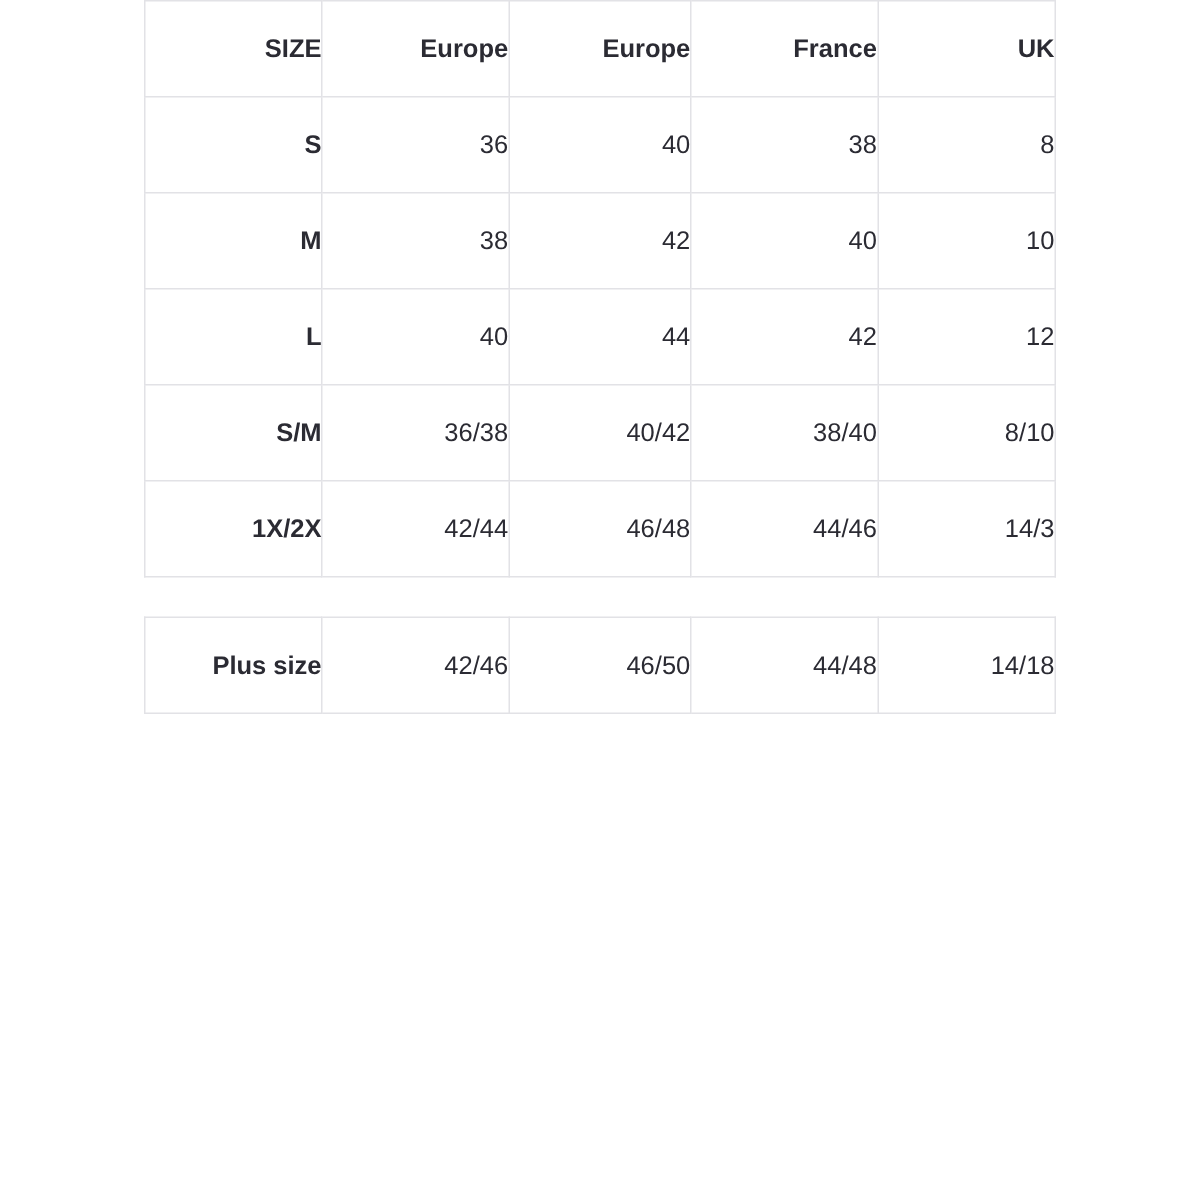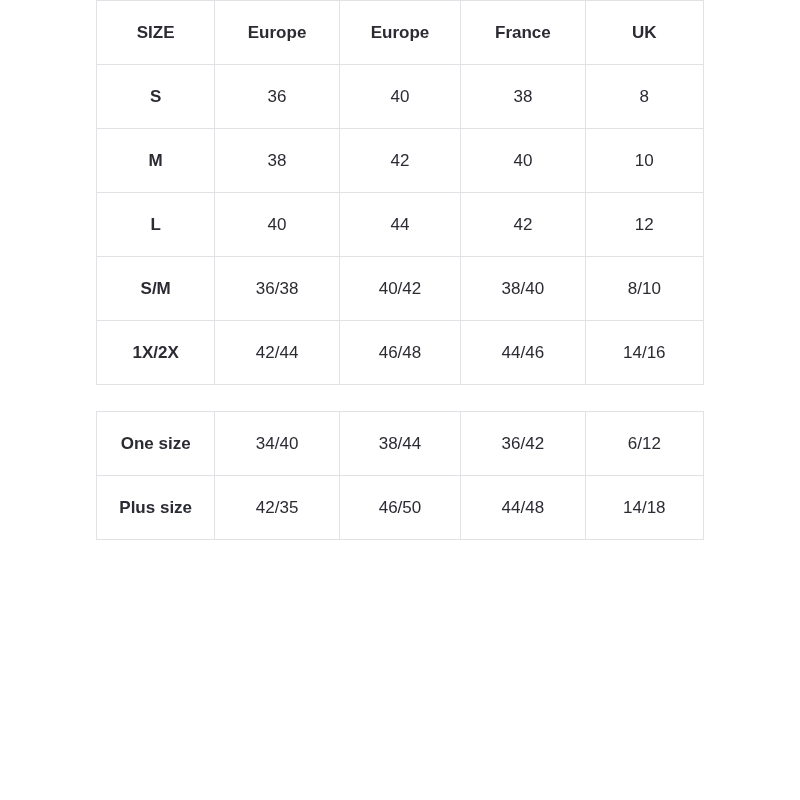--- a/index.html
+++ b/index.html
@@ -24,21 +24,21 @@
     flex-direction: column;
   }
   table.size-table {
     border-collapse: collapse;
     width: 100%;
     table-layout: fixed;
   }
   table.size-table td,
   table.size-table th {
     border: 1px solid #e2e2e6;
-    text-align: center;
+    text-align: right;
     vertical-align: middle;
     font-size: 17px;
     color: #2b2b33;
     font-weight: normal;
     padding: 0;
     height: 63px;
   }
   table.size-table th,
   table.size-table td.rowhead {
     font-weight: bold;
@@ -106,46 +106,39 @@
         <td>36/38</td>
         <td>40/42</td>
         <td>38/40</td>
         <td>8/10</td>
       </tr>
       <tr>
         <td class="rowhead">1X/2X</td>
         <td>42/44</td>
         <td>46/48</td>
         <td>44/46</td>
-        <td>14/16</td>
+        <td>14/3</td>
       </tr>
     </tbody>
   </table>
 
   <div class="gap"></div>
 
   <table class="size-table table-wrap-secondary">
     <colgroup>
       <col class="c0">
         <col class="c1">
         <col class="c2">
         <col class="c3">
         <col class="c4">
     </colgroup>
     <tbody>
       <tr>
-        <td class="rowhead">One size</td>
-        <td>34/40</td>
-        <td>38/44</td>
-        <td>36/42</td>
-        <td>6/12</td>
-      </tr>
-      <tr>
         <td class="rowhead">Plus size</td>
-        <td>42/35</td>
+        <td>42/46</td>
         <td>46/50</td>
         <td>44/48</td>
         <td>14/18</td>
       </tr>
     </tbody>
   </table>
 
 </div>
 
 </body></html>

